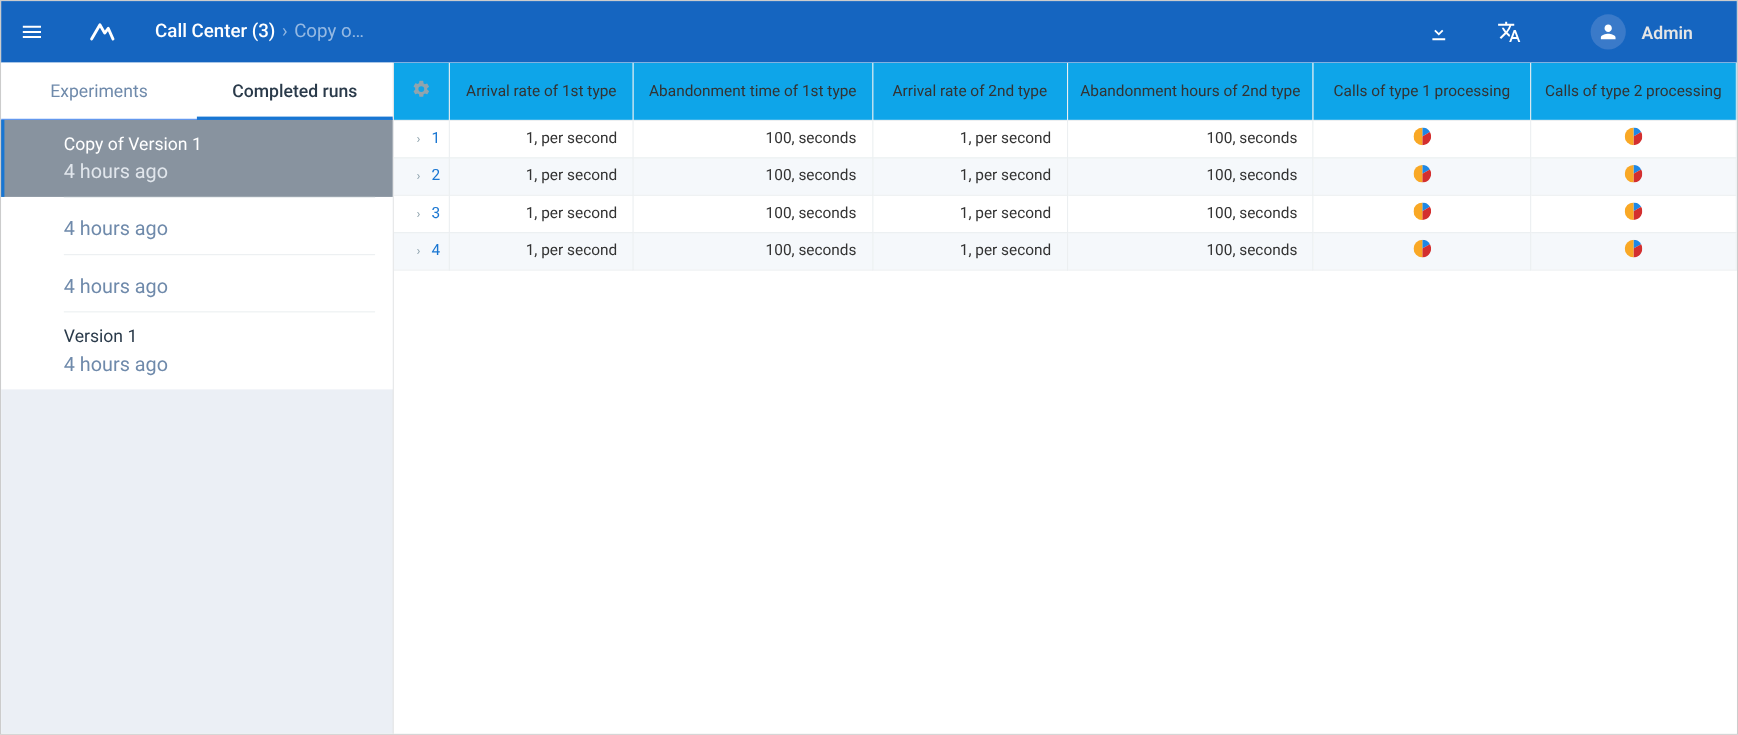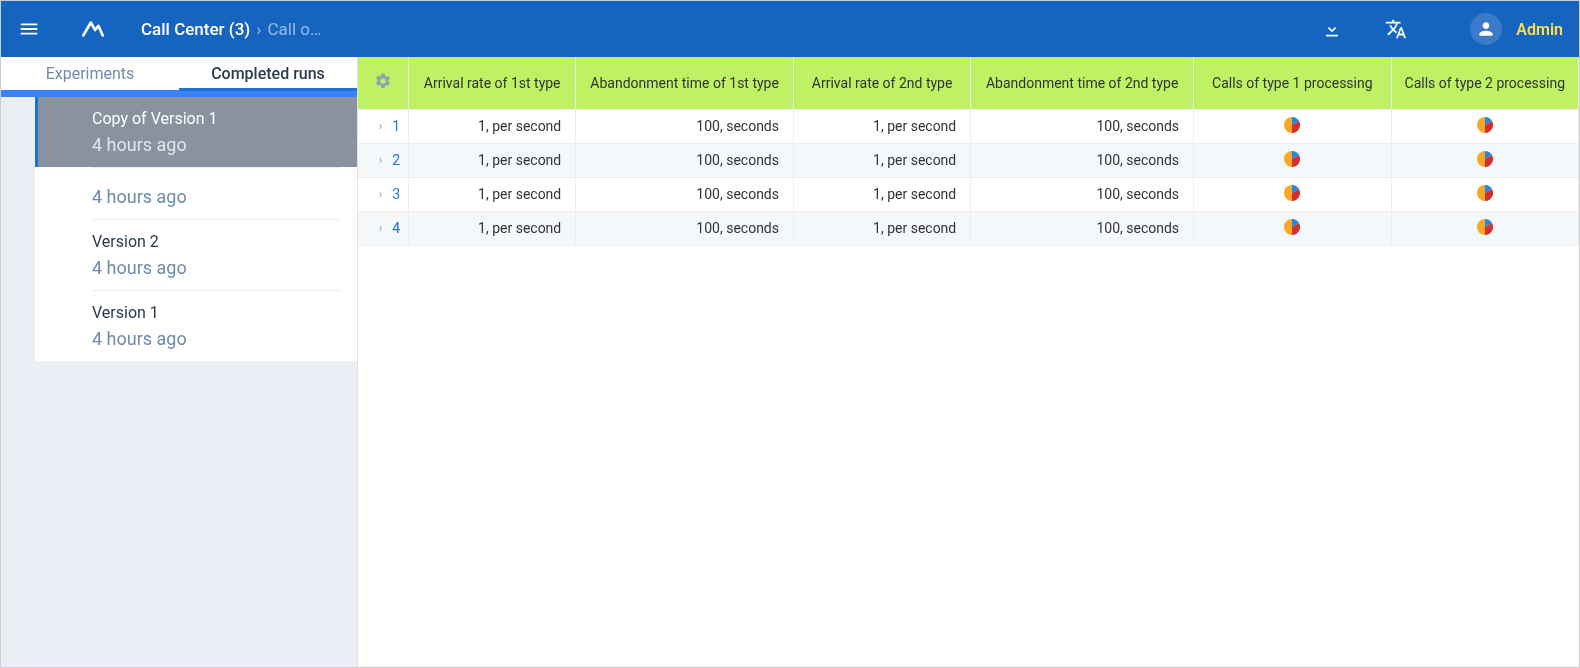--- a/index.html
+++ b/index.html
@@ -56,60 +56,60 @@
     margin-left: 32px;
     cursor: pointer;
     gap: 14px;
   }
   .avatar {
     width: 32px; height: 32px; border-radius: 50%;
     background: #3a7ac9;
     display: flex; align-items: center; justify-content: center;
   }
   .avatar svg { fill: #fff; }
-  .avatar-name { color: #fde047; font-weight: 600; font-size: 16px; margin-right: 4px;}
+  .avatar-name { color: #e5e5e5; font-weight: 600; font-size: 16px; margin-right: 28px;}
 
   
   .content {
     display: flex;
     height: calc(100% - 56px);
   }
   .sidebar {
     width: 357px;
     border-right: 1px solid #e0e0e0;
     background: #ebeff5;
     display: flex; flex-direction: column;
   }
 
   
   .tabs {
-    height: 40px;
+    height: 52px;
     background: #fff;
-    border-bottom: 7px solid #3b82f6;
+    border-bottom: 1px solid #3b82f6;
     display: flex;
   }
   .tab {
     flex: 1;
     display: flex; align-items: center; justify-content: center;
     font-size: 16px;
     cursor: pointer;
     position: relative;
   }
   .tab.inactive { color: #6f8aab; }
   .tab.active { color: #2a3a4a; font-weight: 500; }
   .tab.active::after {
     content: "";
     position: absolute;
     left: 0; right: 0; bottom: -1px;
     height: 3px;
     background: #1976d2;
   }
 
   
-  .runs { background: #fff; margin-left: 34px; }
+  .runs { background: #fff; }
   .run-item {
     padding: 12px 16px 12px 54px;
     cursor: pointer;
     border-left: 3px solid transparent;
   }
   .run-item + .run-item::before {
     content:""; display:block;
     position: relative;
     top: -12px;
     margin-left: 0px;
@@ -135,21 +135,21 @@
     height: 34px;
     padding: 0 10px;
     white-space: nowrap;
   }
   th {
     height: 52px;
     font-weight: 400;
     font-size: 14px;
     color: #333;
     text-align: center;
-    background: #bef264;
+    background: #0ea5e9;
   }
   th.gear-col { width: 50px; text-align: center; }
   .gear-col svg { fill: #90a4ae; }
   td.idx-cell {
     text-align: right;
     color: #1976d2;
     font-size: 14px;
     width: 50px;
     padding-right: 8px;
     cursor: pointer;
@@ -179,21 +179,21 @@
       </svg>
   </div>
   <div class="logo">
     <svg width="26" height="26" viewBox="0 0 24 24" fill="none">
         <path d="M3 18 L10 6 L14 13 L17 9 L21 18" stroke="#fff" stroke-width="2.4" stroke-linejoin="round" stroke-linecap="round"></path>
       </svg>
   </div>
   <div class="breadcrumb">
     <span class="bc-main">Call Center (3)</span>
     <span class="bc-sep">›</span>
-    <span class="bc-sub">Call o…</span>
+    <span class="bc-sub">Copy o…</span>
   </div>
   <div class="header-spacer"></div>
   <div class="hdr-icon">
     <svg width="20" height="20" viewBox="0 0 24 24">
         <path d="M12 3v10.17l3.59-3.58L17 11l-5 5-5-5 1.41-1.41L12 13.17V3h0zM5 19h14v2H5v-2z"></path>
       </svg>
   </div>
   <div class="hdr-icon">
     <svg width="22" height="22" viewBox="0 0 24 24">
         <path d="M12.87 15.07l-2.54-2.51.03-.03A17.52 17.52 0 0 0 14.07 6H17V4h-7V2H8v2H1v2h11.17C11.5 7.92 10.44 9.75 9 11.35 8.07 10.32 7.3 9.19 6.69 8H4.62c.73 1.63 1.73 3.17 2.98 4.56l-5.09 5.02L4 19l5-5 3.11 3.11.76-2.04zM18.5 10h-2L12 22h2l1.12-3h4.75L21 22h2l-4.5-12zm-2.62 7l1.62-4.33L19.12 17h-3.24z"></path>
@@ -218,21 +218,20 @@
     </div>
     <div class="runs" id="runs-list">
         <div class="run-item selected">
           <div class="run-title">Copy of Version 1</div>
           <div class="run-time">4 hours ago</div>
         </div>
         <div class="run-item">
           <div class="run-time">4 hours ago</div>
         </div>
         <div class="run-item">
-          <div class="run-title">Version 2</div>
           <div class="run-time">4 hours ago</div>
         </div>
         <div class="run-item">
           <div class="run-title">Version 1</div>
           <div class="run-time">4 hours ago</div>
         </div>
       </div>
     <div class="sidebar-fill"></div>
   </div>
 
@@ -241,21 +240,21 @@
       <thead>
         <tr>
           <th class="gear-col">
             <svg width="18" height="18" viewBox="0 0 24 24">
                 <path d="M19.14 12.94a7.49 7.49 0 0 0 .05-.94 7.49 7.49 0 0 0-.05-.94l2.03-1.58a.5.5 0 0 0 .12-.64l-1.92-3.32a.5.5 0 0 0-.6-.22l-2.39.96a7.03 7.03 0 0 0-1.62-.94l-.36-2.54A.5.5 0 0 0 13.9 2h-3.8a.5.5 0 0 0-.5.42l-.36 2.54c-.58.24-1.12.55-1.62.94l-2.39-.96a.5.5 0 0 0-.6.22L2.71 8.48a.5.5 0 0 0 .12.64l2.03 1.58c-.3.31-.5.63-.5.94s.2.63.5.94L2.83 14.16a.5.5 0 0 0-.12.64l1.92 3.32c.13.22.39.31.6.22l2.39-.96c.5.39 1.04.7 1.62.94l.36 2.54c.4.24.25.42.5.42h3.8c.25 0 .46-.18.5-.42l.36-2.54c.58-.24 1.12-.55 1.62-.94l2.39.96c.22.09.48 0 .6-.22l1.92-3.32a.5.5 0 0 0-.12-.64l-2.03-1.58zM12 15.5A3.5 3.5 0 1 1 12 8.5a3.5 3.5 0 0 1 0 7z"></path>
               </svg>
           </th>
           <th class="col-arrival1">Arrival rate of 1st type</th>
           <th class="col-aband1">Abandonment time of 1st type</th>
           <th class="col-arrival2">Arrival rate of 2nd type</th>
-          <th class="col-aband2">Abandonment time of 2nd type</th>
+          <th class="col-aband2">Abandonment hours of 2nd type</th>
           <th class="col-proc1">Calls of type 1 processing</th>
           <th class="col-proc2">Calls of type 2 processing</th>
         </tr>
       </thead>
       <tbody id="table-body">
           <tr>
             <td class="idx-cell">
               <div class="idx-wrap">
                 <span class="chevron-mini">›</span>
                 <span>1</span>

